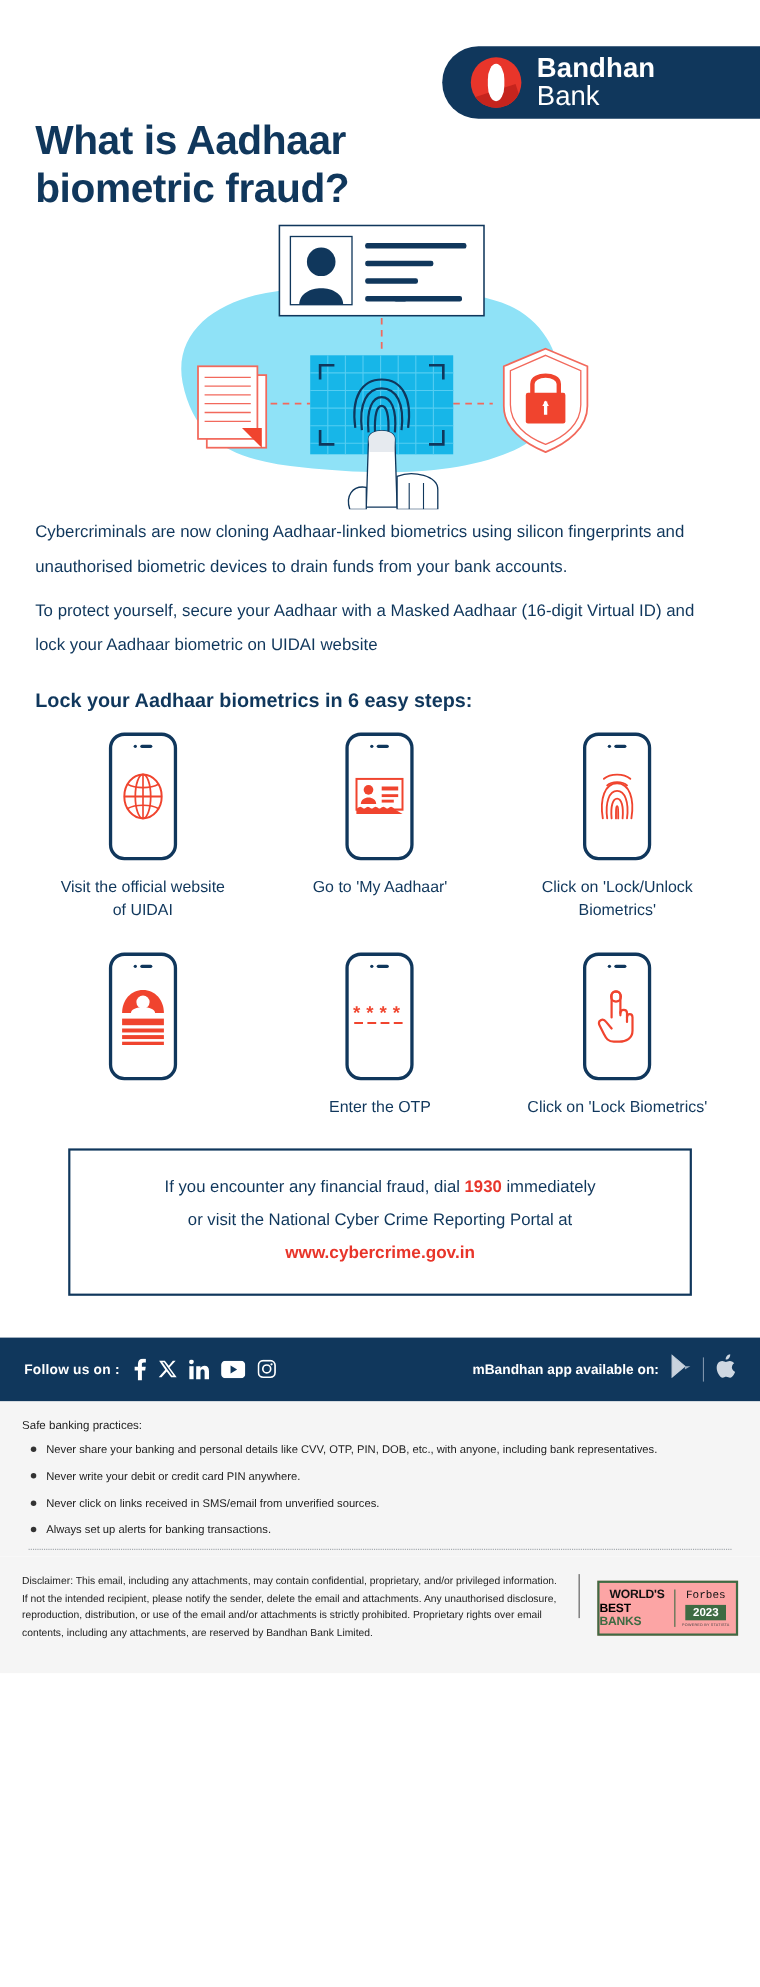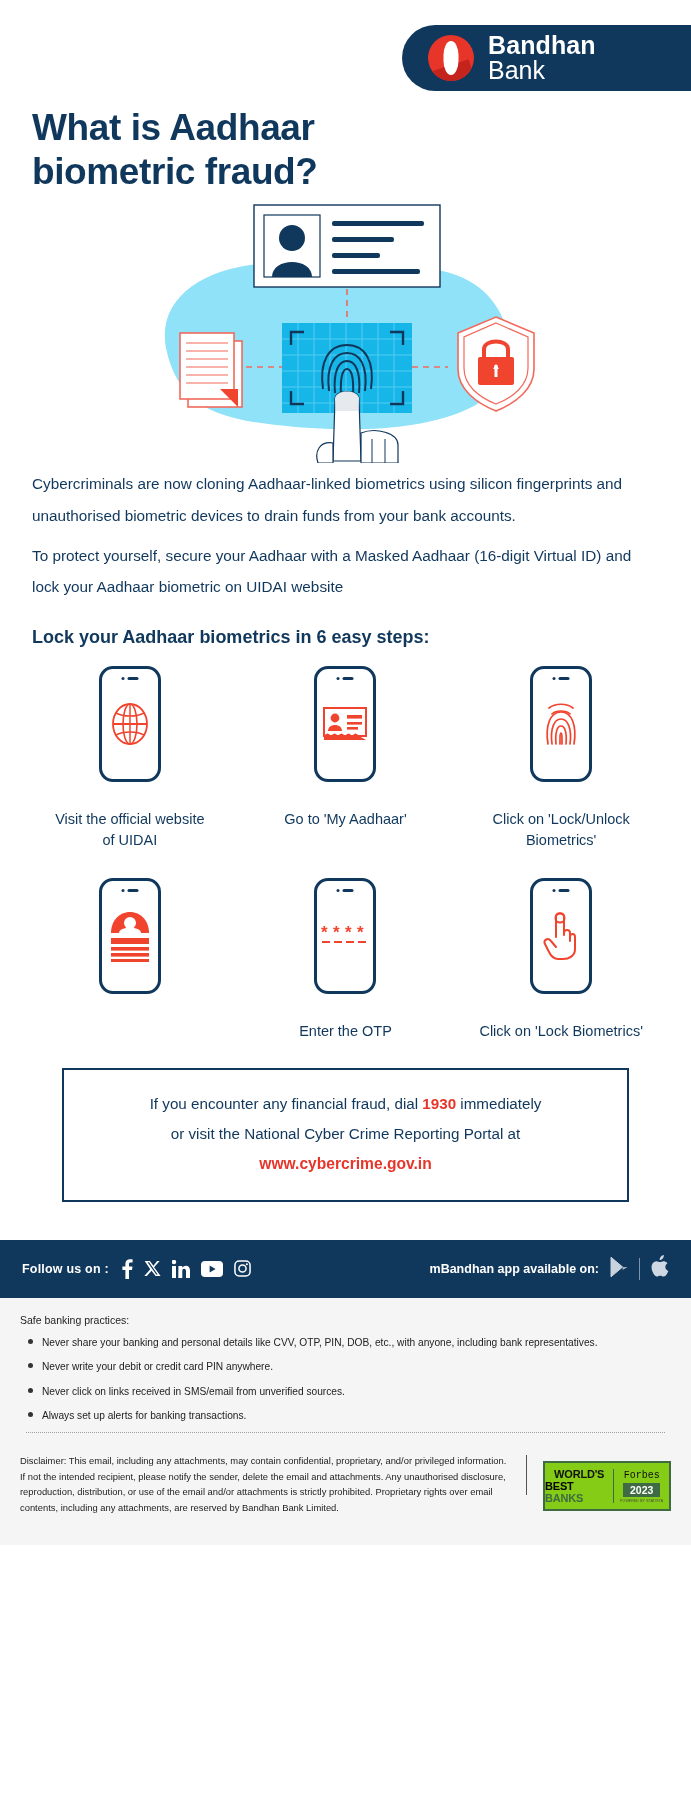--- a/index.html
+++ b/index.html
@@ -10,21 +10,21 @@
   }
   body { width: 691px; min-height: 1806px; position: relative; overflow: hidden; }
 
   
   .logo-wrap {
     height: 100px;
     position: relative;
   }
   .logo-pill {
     position: absolute;
-    right: 0; top: 25px;
+    right: 0; top: 42px;
     width: 289px; height: 66px;
     background: #10375c;
     border-top-left-radius: 33px;
     border-bottom-left-radius: 33px;
     display: flex; align-items: center;
     padding-left: 26px;
     gap: 14px;
   }
   .logo-mark {
     width: 46px; height: 46px; border-radius: 50%;
@@ -101,21 +101,21 @@
     transform: translateX(-50%);
     display: flex; align-items: center; gap: 3px;
   }
   .notch i { width: 3px; height: 3px; background: #10375c; border-radius: 50%; display:block; }
   .notch b { width: 11px; height: 3.5px; background: #10375c; border-radius: 2px; display:block; }
   .step-label {
     color: #10375c;
     font-size: 14.5px;
     line-height: 1.48;
     text-align: center;
-    margin-top: 27px;
+    margin-top: 15px;
     max-width: 165px;
   }
   .step-gap { height: 14px; }
 
   
   .alert-wrap { padding: 26px 62px 0 62px; }
   .alert {
     border: 2px solid #10375c;
     padding: 19px 18px 21px 18px;
     text-align: center;
@@ -183,21 +183,21 @@
     color: #222;
     line-height: 1.65;
     flex: 1;
     padding-right: 14px;
   }
   .disc-div { width: 1px; background: #555; margin: 2px 16px 20px 0; }
   .forbes {
     border: 2px solid #3e6b43;
     width: 128px; height: 50px;
     display: flex; align-items: stretch;
-    background: #84cc16;
+    background: #fca5a5;
     flex: none;
     margin-top: 8px;
   }
   .forbes .left {
     flex: 1.25;
     display: flex; flex-direction: column;
     align-items: center; justify-content: center;
     line-height: 1.12;
   }
   .forbes .left .w { font-size: 11px; font-weight: bold; color: #111; letter-spacing: -.2px;}

